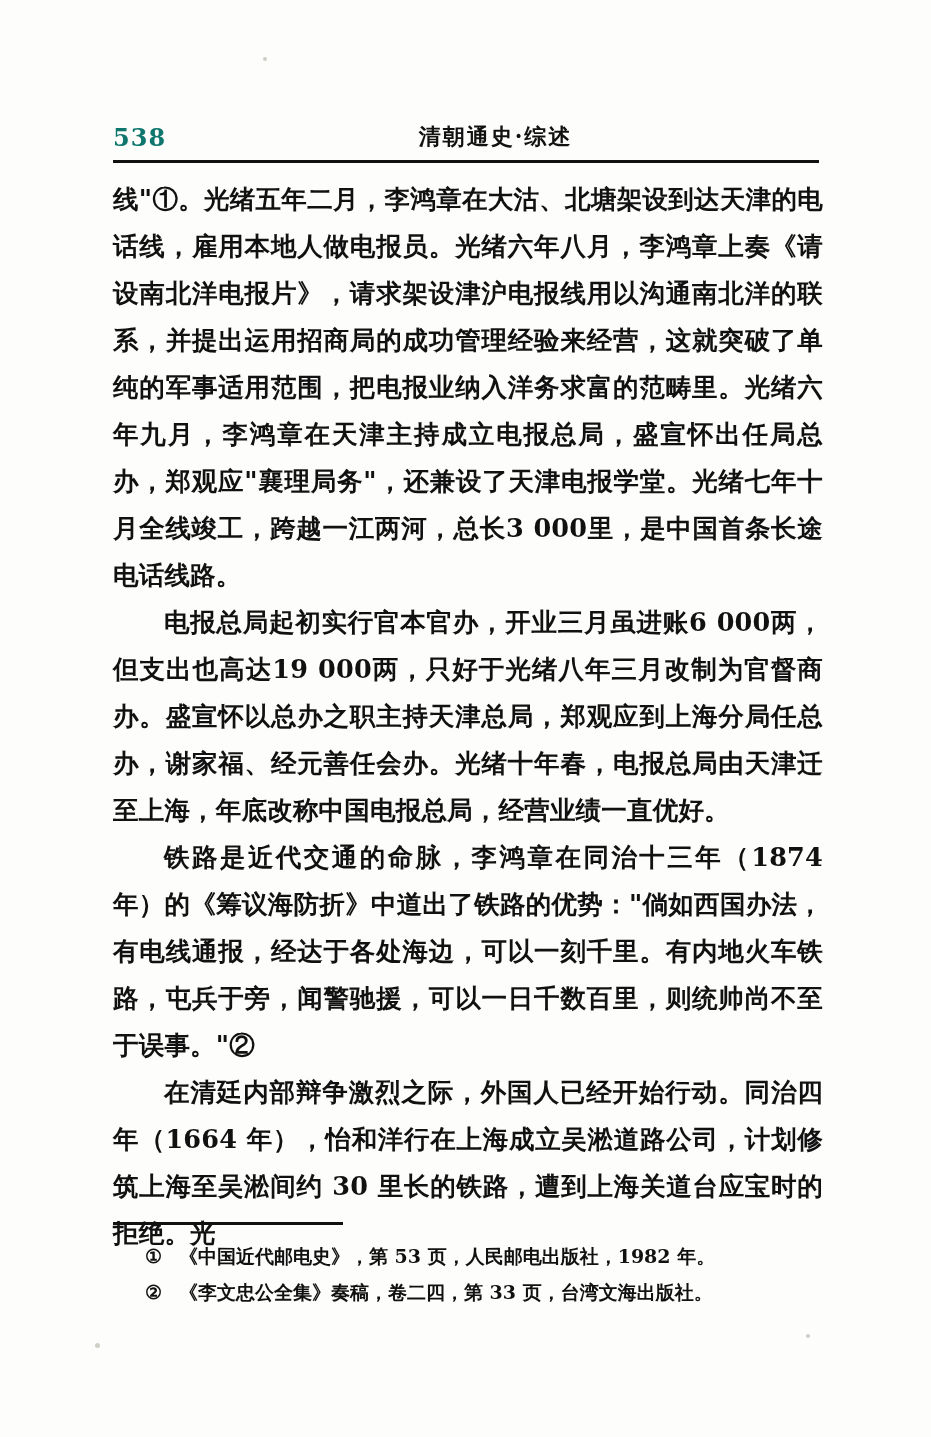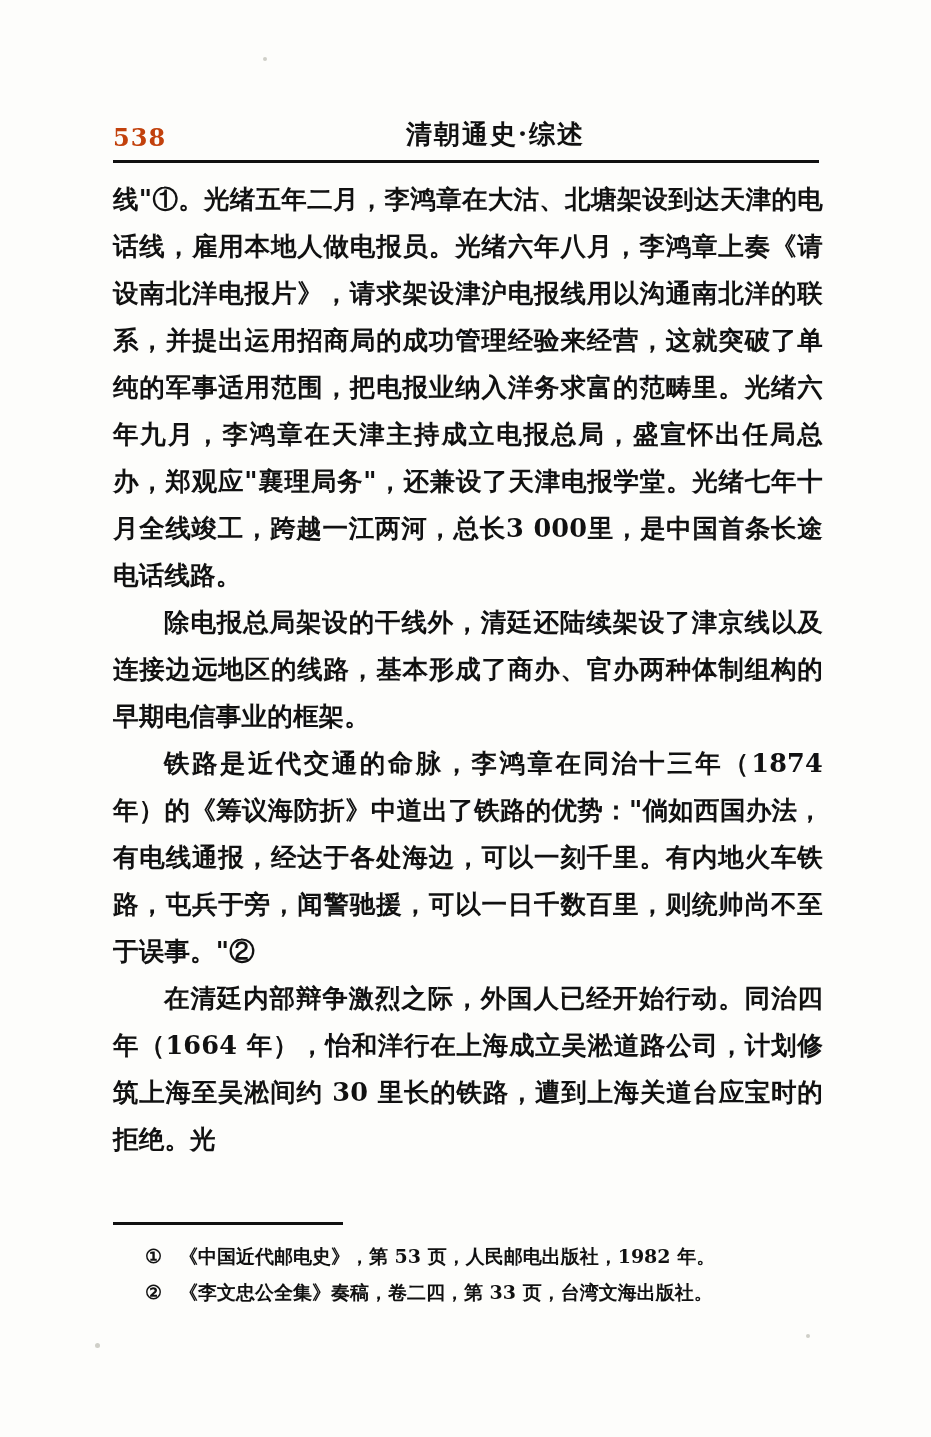--- a/index.html
+++ b/index.html
@@ -29,27 +29,27 @@
     width: 705px;
     height: 34px;
     display: flex;
     align-items: flex-end;
   }
   .folio {
     font-family: "DejaVu Serif", "Liberation Serif", serif;
     font-size: 24px;
     font-weight: 700;
     letter-spacing: 1px;
-    color: #c2410c;
+    color: #0f766e;
     width: 130px;
   }
   .running-title {
     flex: 1;
     text-align: center;
-    font-size: 26px;
+    font-size: 22px;
     font-weight: 700;
     letter-spacing: 2px;
     color: #111;
     padding-right: 70px;
   }
   .rule-top {
     position: absolute;
     left: 113px;
     top: 160px;
     width: 706px;
@@ -115,21 +115,21 @@
 
   <div class="header">
     <div class="folio">538</div>
     <div class="running-title">清朝通史·综述</div>
   </div>
 
   <div class="rule-top"></div>
 
   <div class="body-text">
     <p>线"①。光绪五年二月，李鸿章在大沽、北塘架设到达天津的电话线，雇用本地人做电报员。光绪六年八月，李鸿章上奏《请设南北洋电报片》，请求架设津沪电报线用以沟通南北洋的联系，并提出运用招商局的成功管理经验来经营，这就突破了单纯的军事适用范围，把电报业纳入洋务求富的范畴里。光绪六年九月，李鸿章在天津主持成立电报总局，盛宣怀出任局总办，郑观应"襄理局务"，还兼设了天津电报学堂。光绪七年十月全线竣工，跨越一江两河，总长3 000里，是中国首条长途电话线路。</p>
-    <p class="indent">除电报总局架设的干线外，清廷还陆续架设了津京线以及连接边远地区的线路，基本形成了商办、官办两种体制组构的早期电信事业的框架。</p>
+    <p class="indent">电报总局起初实行官本官办，开业三月虽进账6 000两，但支出也高达19 000两，只好于光绪八年三月改制为官督商办。盛宣怀以总办之职主持天津总局，郑观应到上海分局任总办，谢家福、经元善任会办。光绪十年春，电报总局由天津迁至上海，年底改称中国电报总局，经营业绩一直优好。</p>
     <p class="indent">铁路是近代交通的命脉，李鸿章在同治十三年（1874 年）的《筹议海防折》中道出了铁路的优势："倘如西国办法，有电线通报，经达于各处海边，可以一刻千里。有内地火车铁路，屯兵于旁，闻警驰援，可以一日千数百里，则统帅尚不至于误事。"②</p>
     <p class="indent">在清廷内部辩争激烈之际，外国人已经开始行动。同治四年（1664 年），怡和洋行在上海成立吴淞道路公司，计划修筑上海至吴淞间约 30 里长的铁路，遭到上海关道台应宝时的拒绝。光</p>
   </div>
 
   <div class="footnote-rule"></div>
 
   <div class="footnotes">
     <div class="fn">
       <span class="fn-mark">①</span>
       <span class="fn-text">《中国近代邮电史》，第 53 页，人民邮电出版社，1982 年。</span>

